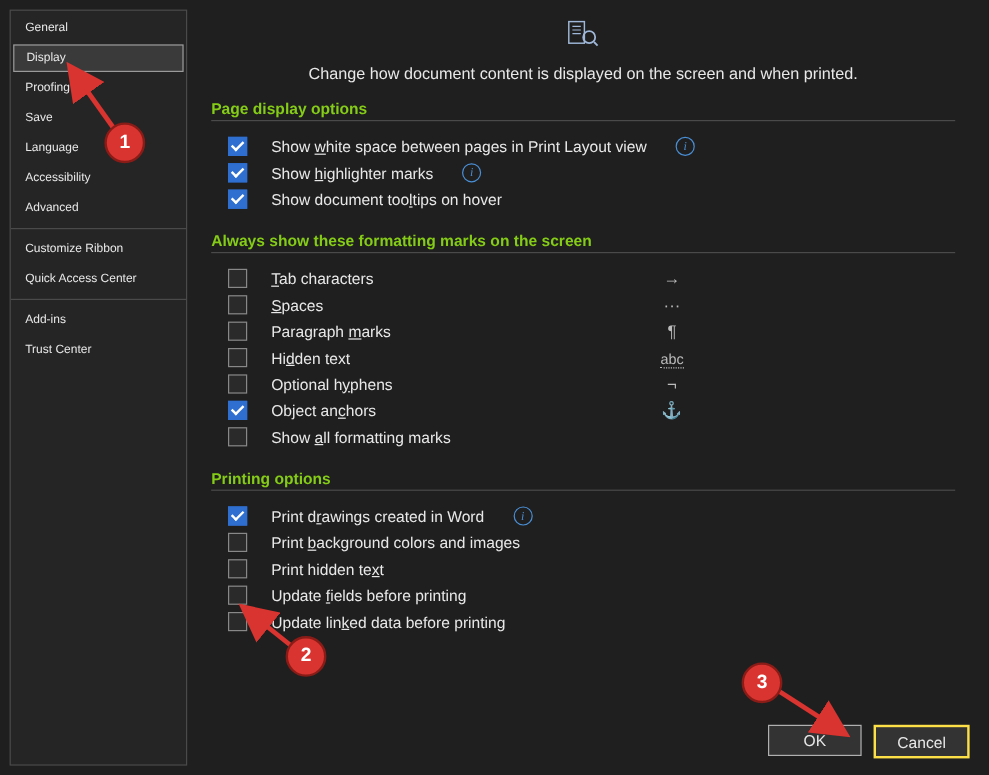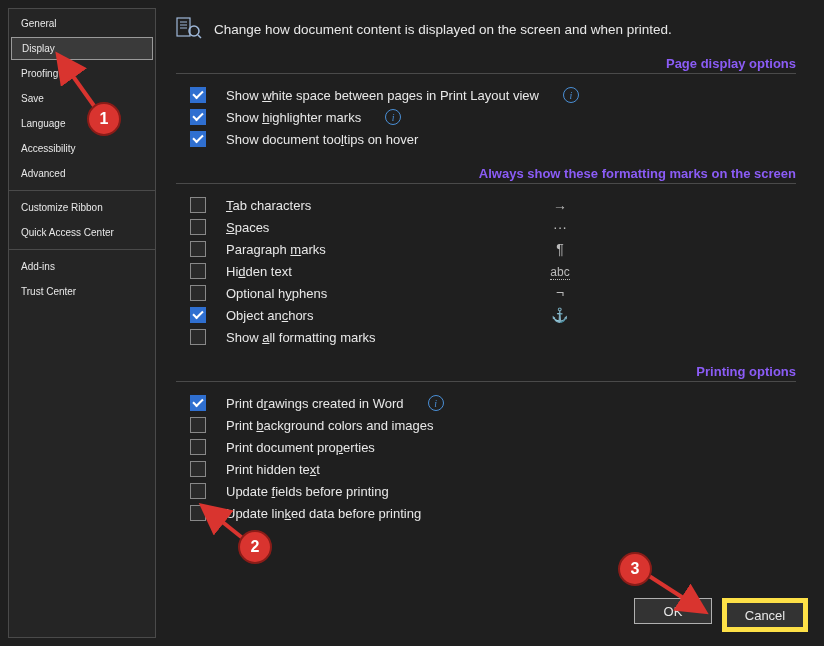--- a/index.html
+++ b/index.html
@@ -52,31 +52,31 @@
     flex: 1;
     padding: 8px 20px 0 20px;
     position: relative;
     box-sizing: border-box;
   }
   .header-row {
     display: flex;
     align-items: center;
     gap: 12px;
     margin-bottom: 14px;
+    flex-direction: column;
   }
   .header-text {
     font-size: 13.5px;
     color: #e8e8e8;
   }
   .section-title {
     font-weight: 600;
     font-size: 13px;
-    color: #8b5cf6;
+    color: #84cc16;
     margin: 6px 0 2px 0;
-    text-align: right;
   }
   .section-sep {
     border-top: 1px solid #4a4a4a;
     margin: 2px 0 10px 0;
   }
   .option-list {
     padding-left: 14px;
   }
   .option-row {
     display: flex;
@@ -141,21 +141,21 @@
     position: absolute;
     right: 16px;
     bottom: 14px;
     display: flex;
     gap: 10px;
   }
   .btn {
     min-width: 76px;
     height: 24px;
     background: #333;
-    border: 5px solid #fde047;
+    border: 2px solid #fde047;
     color: #e8e8e8;
     font-size: 13px;
     display: inline-flex;
     align-items: center;
     justify-content: center;
     cursor: pointer;
   }
   .btn.primary {
     border: 1.5px solid #b0b0b0;
   }
@@ -293,24 +293,20 @@
           <span class="checkbox checked"></span>
           <span class="option-label">Print d<span class="ul">r</span>awings created in Word</span>
           <span class="info-icon"></span>
         </div>
         <div class="option-row">
           <span class="checkbox"></span>
           <span class="option-label">Print <span class="ul">b</span>ackground colors and images</span>
         </div>
         <div class="option-row">
           <span class="checkbox"></span>
-          <span class="option-label">Print document pro<span class="ul">p</span>erties</span>
-        </div>
-        <div class="option-row">
-          <span class="checkbox"></span>
           <span class="option-label">Print hidden te<span class="ul">x</span>t</span>
         </div>
         <div class="option-row">
           <span class="checkbox"></span>
           <span class="option-label">Update <span class="ul">f</span>ields before printing</span>
         </div>
         <div class="option-row">
           <span class="checkbox"></span>
           <span class="option-label">Update lin<span class="ul">k</span>ed data before printing</span>
         </div>

